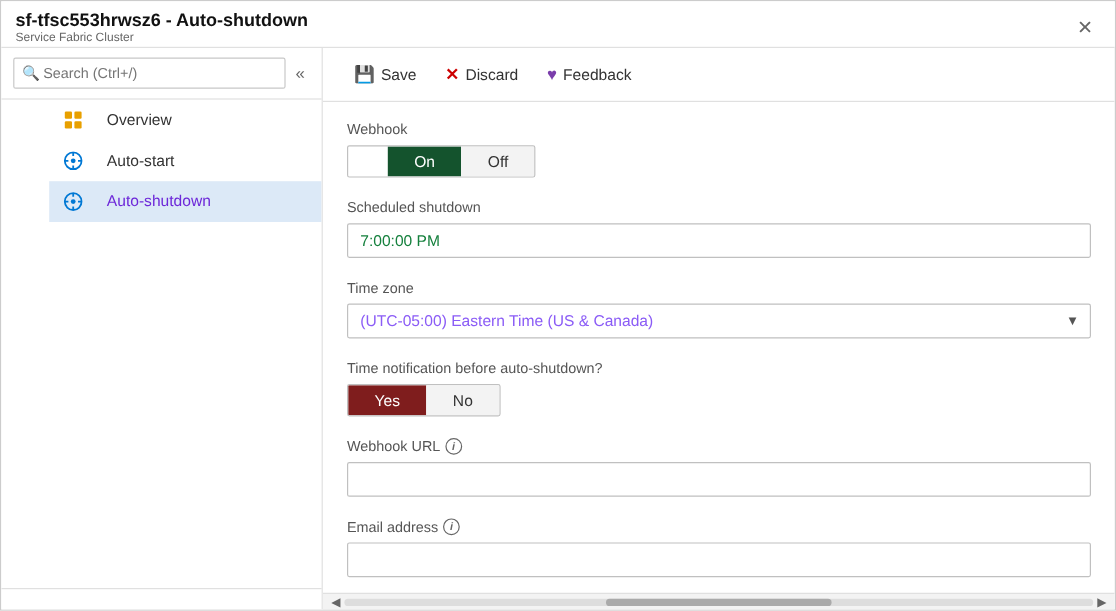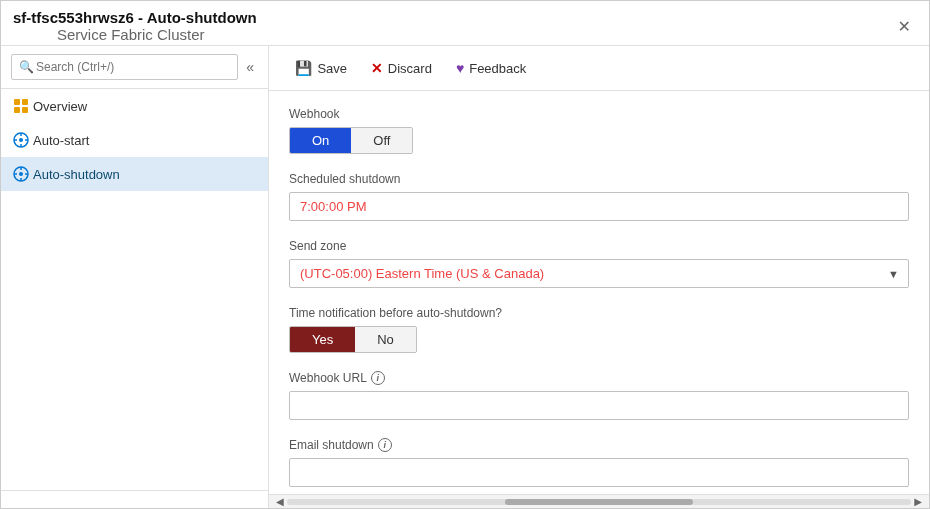--- a/index.html
+++ b/index.html
@@ -25,23 +25,22 @@
       flex-shrink: 0;
     }
 
     .title-bar-left {}
     .window-title {
       font-size: 15px;
       font-weight: 600;
       color: #111;
     }
     .window-subtitle {
-      font-size: 15px;
+      font-size: 10px;
       color: #666;
-      margin-left: 44px;
     }
     .close-btn {
       background: none;
       border: none;
       cursor: pointer;
       font-size: 16px;
       color: #666;
       padding: 2px 6px;
     }
 
@@ -99,30 +98,31 @@
       flex-shrink: 0;
     }
 
     .sidebar-nav {
       flex: 1;
       overflow-y: auto;
     }
 
     .sidebar-item {
       display: flex;
-      align-items: center;
+      align-items: flex-start;
       padding: 9px 12px;
       cursor: pointer;
-      gap: 4px;
+      gap: 20px;
       font-size: 13px;
       color: #333;
+      margin-left: 40px;
     }
     .sidebar-item.active {
       background: #dce9f7;
-      color: #0c4a6e;
+      color: #6d28d9;
     }
 
     .sidebar-icon {
       width: 16px;
       height: 16px;
       flex-shrink: 0;
     }
 
     .sidebar-bottom {
       border-top: 1px solid #e0e0e0;
@@ -209,51 +209,52 @@
     .toggle-btn {
       padding: 5px 22px;
       font-size: 13px;
       border: none;
       cursor: pointer;
       background: #f3f3f3;
       color: #333;
     }
 
     .toggle-btn.active-on {
-      background: #1d4ed8;
+      background: #14532d;
       color: #fff;
+      margin-left: 33px;
     }
 
     .toggle-btn.active-yes {
       background: #7f1d1d;
       color: #fff;
     }
 
     .form-input {
       width: 100%;
       border: 1px solid #c0c0c0;
       border-radius: 2px;
       padding: 6px 10px;
       font-size: 13px;
-      color: #ef4444;
+      color: #15803d;
       outline: none;
     }
 
     .form-select-wrapper {
       position: relative;
       width: 100%;
     }
 
     .form-select {
       width: 100%;
       border: 1px solid #c0c0c0;
       border-radius: 2px;
       padding: 6px 32px 6px 10px;
       font-size: 13px;
-      color: #ef4444;
+      color: #8b5cf6;
       appearance: none;
       background: #fff;
       outline: none;
       cursor: pointer;
     }
 
     .select-chevron {
       position: absolute;
       right: 10px;
       top: 50%;
@@ -388,21 +389,21 @@
             <button class="toggle-btn">Off</button>
           </div>
         </div>
 
         <div class="form-group">
           <div class="form-label">Scheduled shutdown</div>
           <input type="text" class="form-input" value="7:00:00 PM" style="">
         </div>
 
         <div class="form-group">
-          <div class="form-label">Send zone</div>
+          <div class="form-label">Time zone</div>
           <div class="form-select-wrapper">
             <select class="form-select">
               <option>(UTC-05:00) Eastern Time (US &amp; Canada)</option>
               <option>(UTC-06:00) Central Time (US &amp; Canada)</option>
               <option>(UTC-07:00) Mountain Time (US &amp; Canada)</option>
               <option>(UTC-08:00) Pacific Time (US &amp; Canada)</option>
             </select>
             <span class="select-chevron">▼</span>
           </div>
         </div>
@@ -418,21 +419,21 @@
         <div class="form-group">
           <div class="form-label">
             <span>Webhook URL</span>
             <span class="info-icon">i</span>
           </div>
           <input type="text" class="form-input" placeholder="" style="">
         </div>
 
         <div class="form-group">
           <div class="form-label">
-            <span>Email shutdown</span>
+            <span>Email address</span>
             <span class="info-icon">i</span>
           </div>
           <input type="text" class="form-input" placeholder="" style="">
         </div>
 
       </div>
 
       <div class="bottom-scrollbar">
         <span class="scroll-arrow">◀</span>
         <div class="scroll-track">

